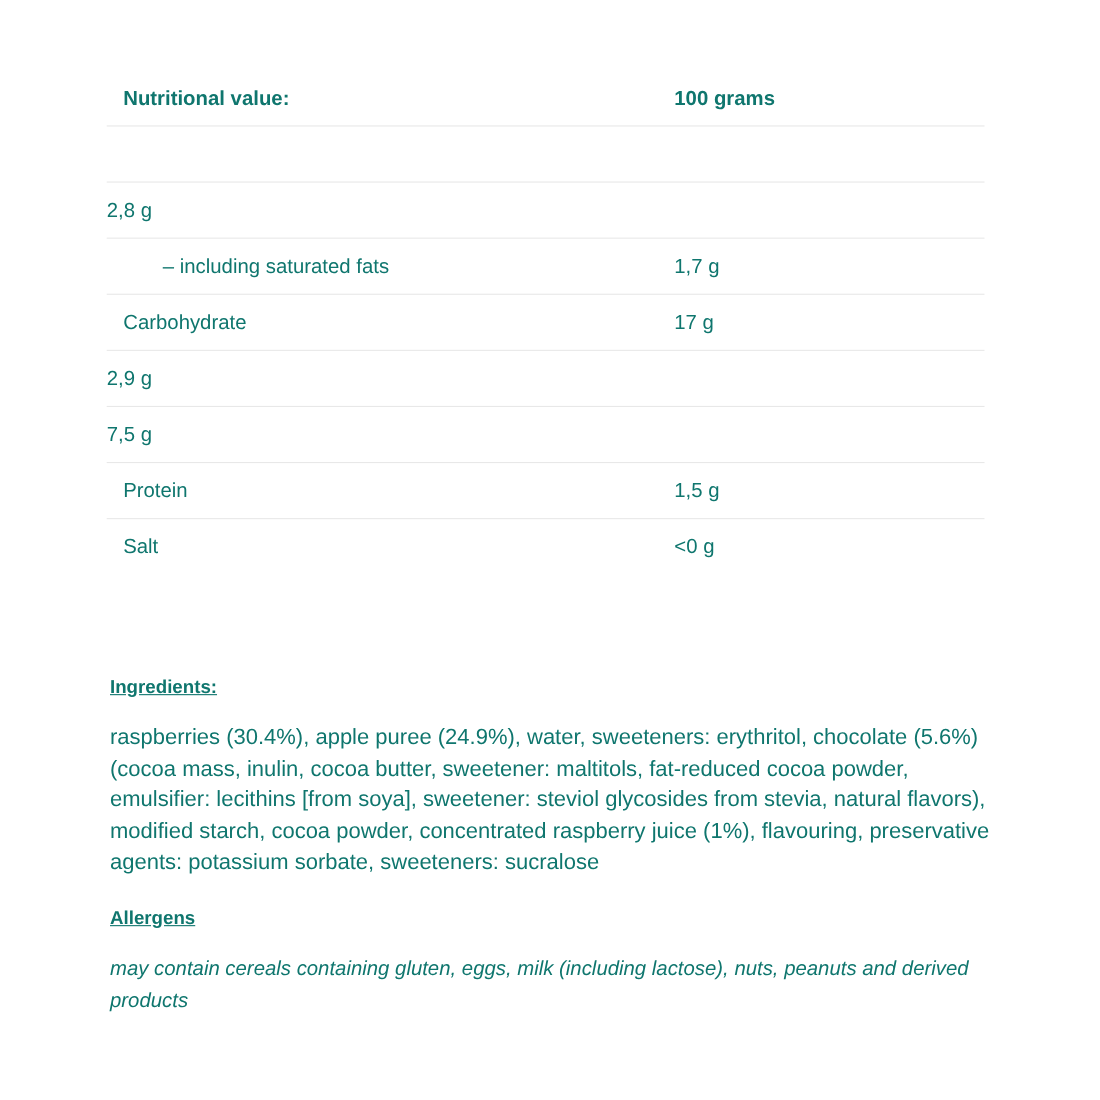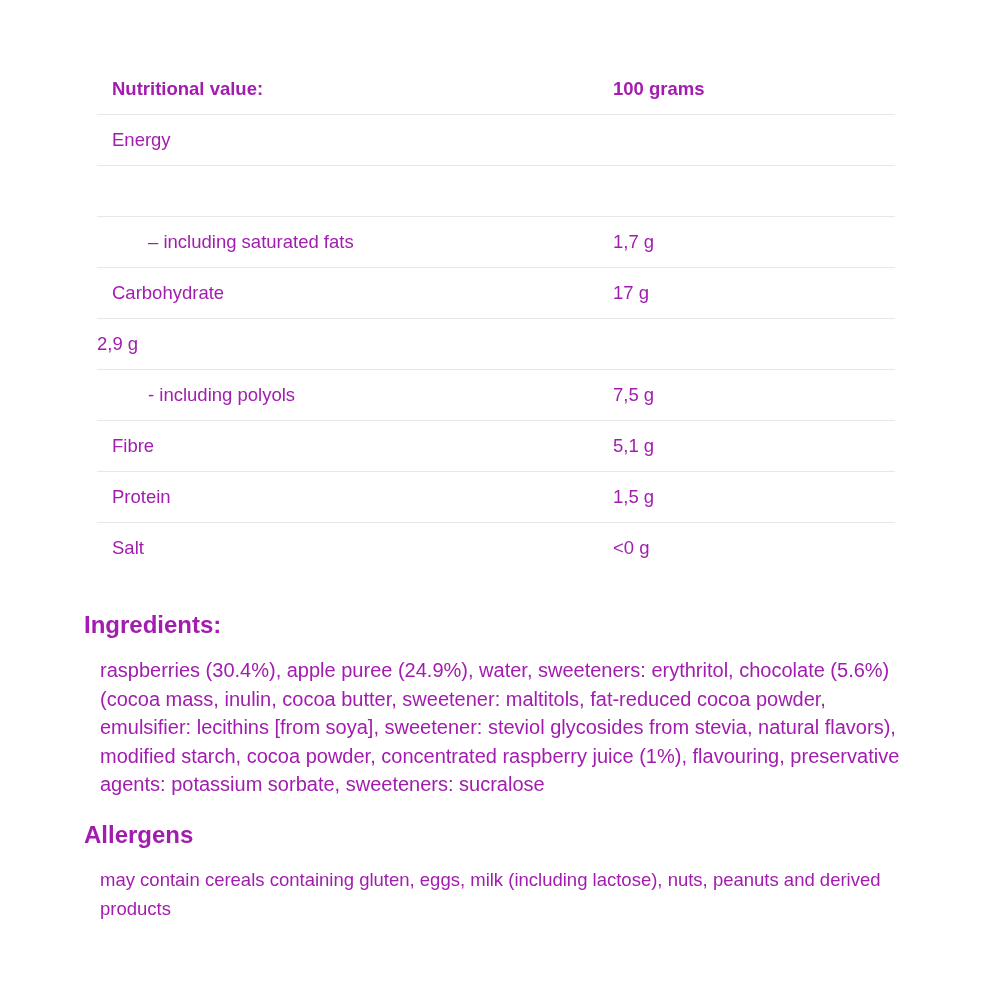--- a/index.html
+++ b/index.html
@@ -6,21 +6,21 @@
     margin: 0;
     padding: 0;
     background: #ffffff;
   }
   .page {
     position: relative;
     width: 1000px;
     height: 1000px;
     background: #ffffff;
     font-family: "Liberation Sans", sans-serif;
-    color: #a21caf;
+    color: #0f766e;
     overflow: hidden;
   }
   .nutrition-table {
     position: absolute;
     left: 97px;
     top: 64px;
     width: 798px;
   }
   .t-row {
     display: flex;
@@ -45,24 +45,25 @@
     padding-left: 15px;
   }
   .t-row.sub .cell.label {
     padding-left: 51px;
   }
   .cell.value {
     flex: 1;
   }
   .section-heading {
     position: absolute;
-    left: 84px;
-    font-size: 24px;
+    left: 100px;
+    font-size: 17px;
     font-weight: 700;
     line-height: 26px;
+    text-decoration: underline;
   }
   .ingredients-heading {
     top: 612px;
   }
   .ingredients-text {
     position: absolute;
     left: 100px;
     top: 656px;
     width: 800px;
     font-size: 20px;
@@ -72,64 +73,60 @@
     top: 822px;
     text-align: center;
   }
   .allergens-text {
     position: absolute;
     left: 100px;
     top: 865px;
     width: 810px;
     font-size: 18.5px;
     line-height: 29px;
+    font-style: italic;
   }
 </style>
 </head>
 <body>
 
 <div class="page">
 
   <div class="nutrition-table">
 
     <div class="t-row header">
       <div class="cell label">Nutritional value:</div>
       <div class="cell value">100 grams</div>
     </div>
 
     <div class="t-row">
-      <div class="cell label">Energy</div>
     </div>
 
     <div class="t-row">
+      <div class="cell value">2,8 g</div>
     </div>
 
     <div class="t-row sub">
       <div class="cell label">– including saturated fats</div>
       <div class="cell value">1,7 g</div>
     </div>
 
     <div class="t-row">
       <div class="cell label">Carbohydrate</div>
       <div class="cell value">17 g</div>
     </div>
 
     <div class="t-row sub">
       <div class="cell value">2,9 g</div>
     </div>
 
     <div class="t-row sub">
-      <div class="cell label">- including polyols</div>
       <div class="cell value">7,5 g</div>
     </div>
 
-    <div class="t-row">
-      <div class="cell label">Fibre</div>
-      <div class="cell value">5,1 g</div>
-    </div>
 
     <div class="t-row">
       <div class="cell label">Protein</div>
       <div class="cell value">1,5 g</div>
     </div>
 
     <div class="t-row">
       <div class="cell label">Salt</div>
       <div class="cell value">&lt;0 g</div>
     </div>

